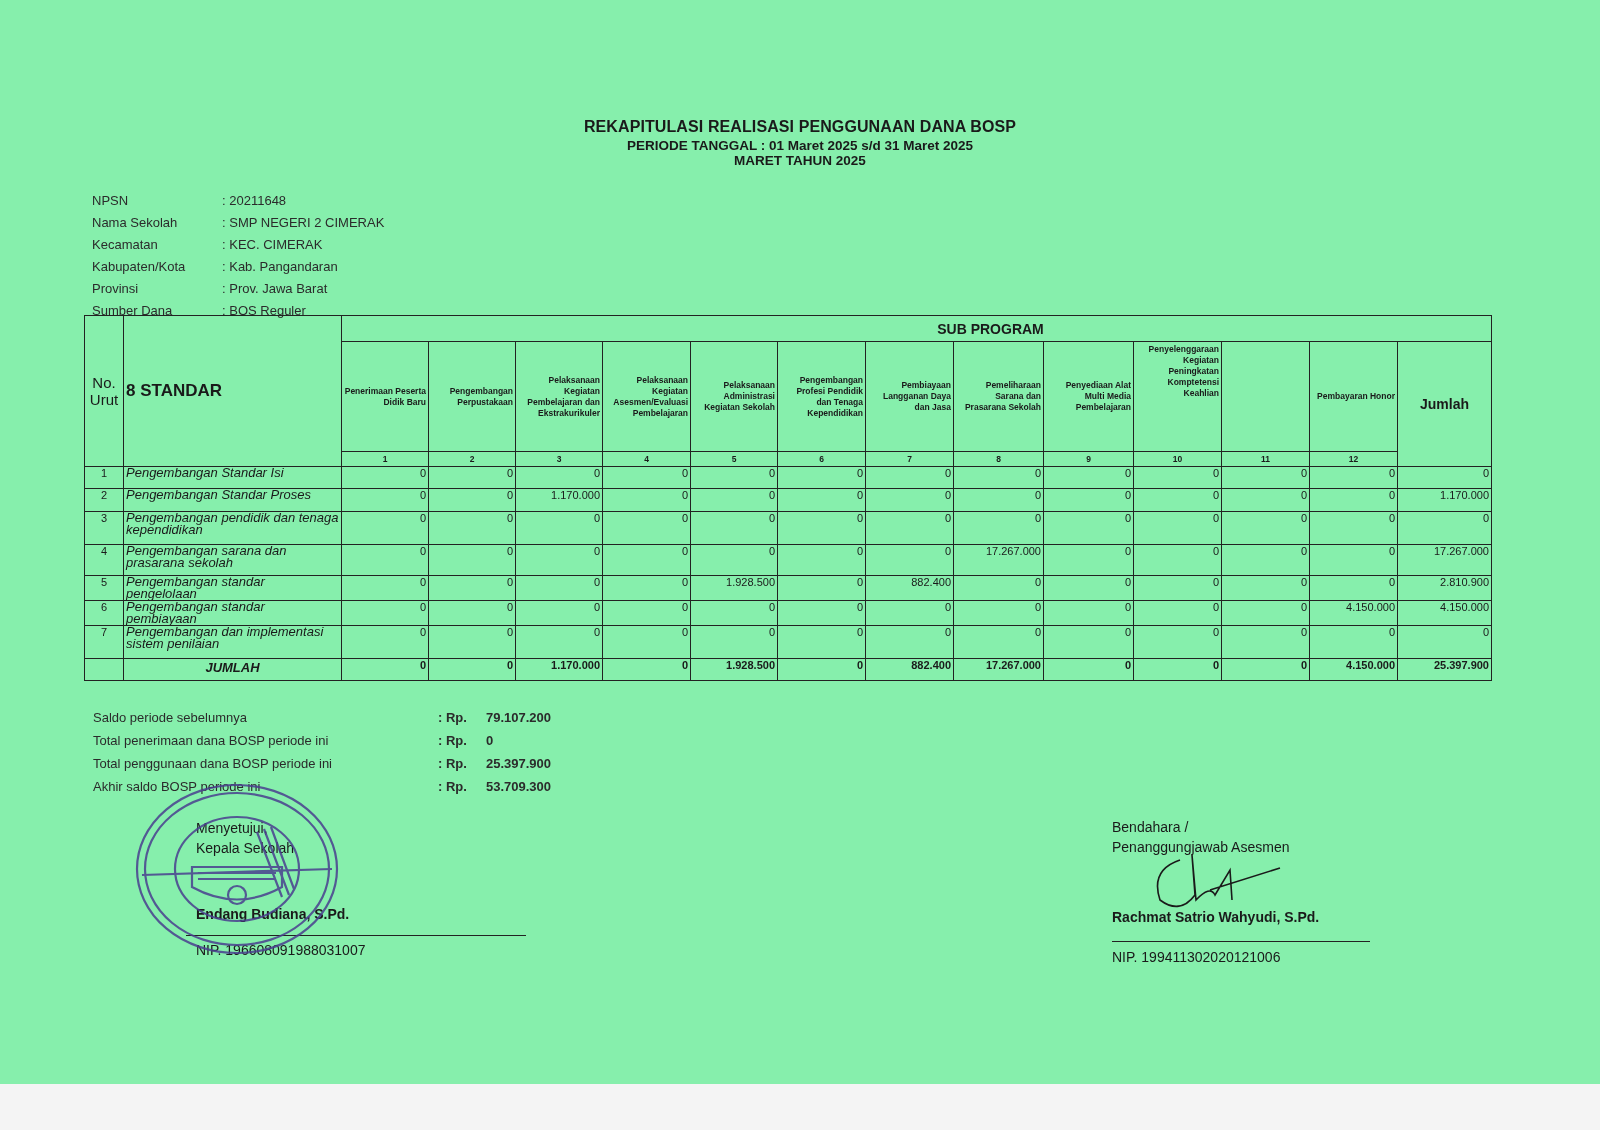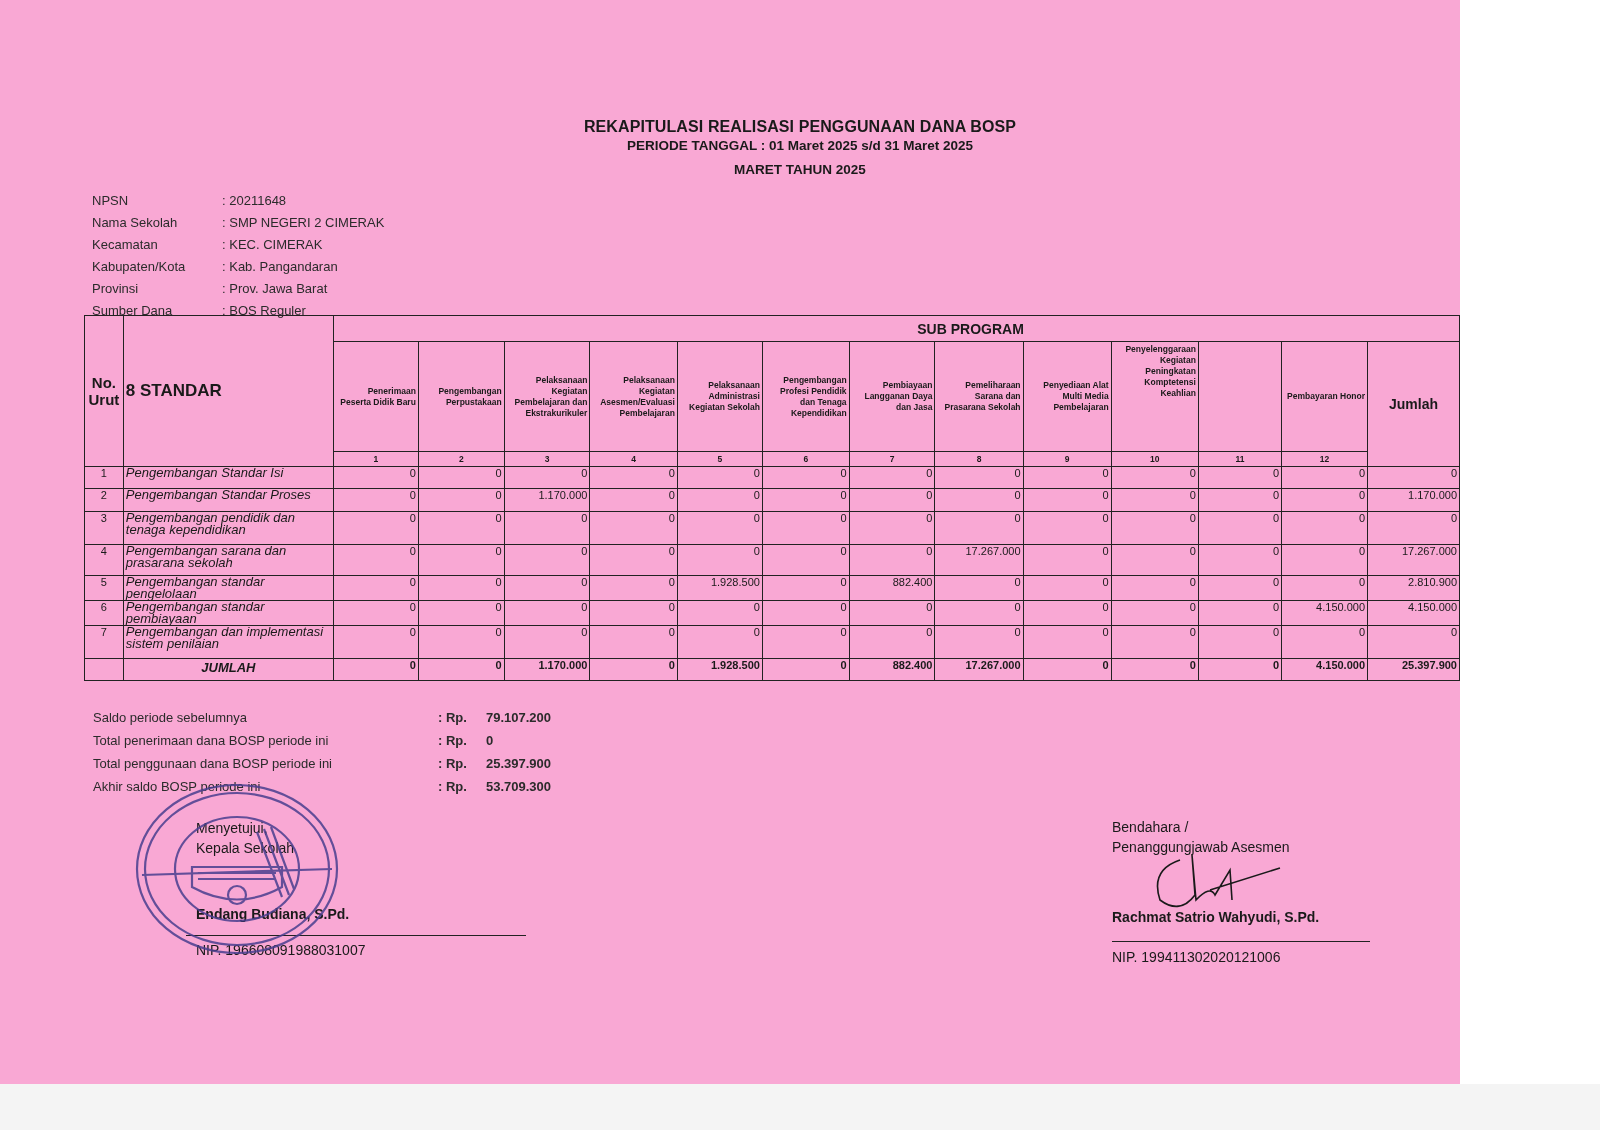--- a/index.html
+++ b/index.html
@@ -1,33 +1,33 @@
 <!DOCTYPE html>
 <html><head>
 <meta charset="utf-8">
 <style>
   html, body { margin:0; padding:0; }
   body { width:1600px; height:1130px; background:#ffffff; position:relative; overflow:hidden;
          font-family:"Liberation Sans", sans-serif; color:#1a1a1a; }
-  .page { position:absolute; left:0; top:0; width:1460px; height:1130px; background:#f9a8d4; }
+  .page { position:absolute; left:0; top:0; width:1600px; height:1130px; background:#86efac; }
   .bottom-edge { position:absolute; left:0; top:1084px; width:1600px; height:46px; background:#f4f4f4; }
   .title-block { position:absolute; left:540px; top:118px; width:520px; text-align:center; font-weight:bold; }
   .title-block .t1 { font-size:16px; letter-spacing:0.1px; }
   .title-block .t2 { font-size:13.5px; margin-top:2px; }
-  .title-block .t3 { font-size:13.5px; margin-top:9px; }
+  .title-block .t3 { font-size:13.5px; margin-top:0px; }
 
   .info { position:absolute; left:92px; top:186px; font-size:13px; color:#2b2b2b; }
   .info .row { height:22px; display:flex;align-items:flex-end; }
   .info .lbl { width:130px; }
 
   table.rek { position:absolute; left:84px; top:315px; border-collapse:collapse; table-layout:fixed;
               font-size:10px; }
   table.rek td, table.rek th { border:1.3px solid #222; padding:0 2px; overflow:hidden; }
   th { font-weight:bold; }
-  .hdr-no { font-size:15px; font-weight:bold; text-align:center; }
+  .hdr-no { font-size:15px; font-weight:normal; text-align:center; }
   .hdr-std { font-size:17px; font-weight:bold; text-align:left; }
   .hdr-sub { font-size:14px; font-weight:bold; text-align:center; padding-left:150px !important; }
   .hdr-col { font-size:8.5px; font-weight:bold; text-align:right; line-height:11px; vertical-align:middle; }
   .hdr-col.top { vertical-align:top; padding-top:2px !important; }
   .hdr-jml { font-size:14px; font-weight:bold; text-align:center; }
   .num-row td { font-size:8.5px; font-weight:bold; text-align:center; height:14px; }
   td.no { text-align:center; font-size:11px; vertical-align:top; padding-top:2px; }
   td.std { font-size:13px; line-height:12px; vertical-align:top; padding-top:2px; text-align:left;font-style:italic; }
   td.val { text-align:right; font-size:11px; vertical-align:top; padding-top:3px; }
   tr.total td { font-weight:bold; }

